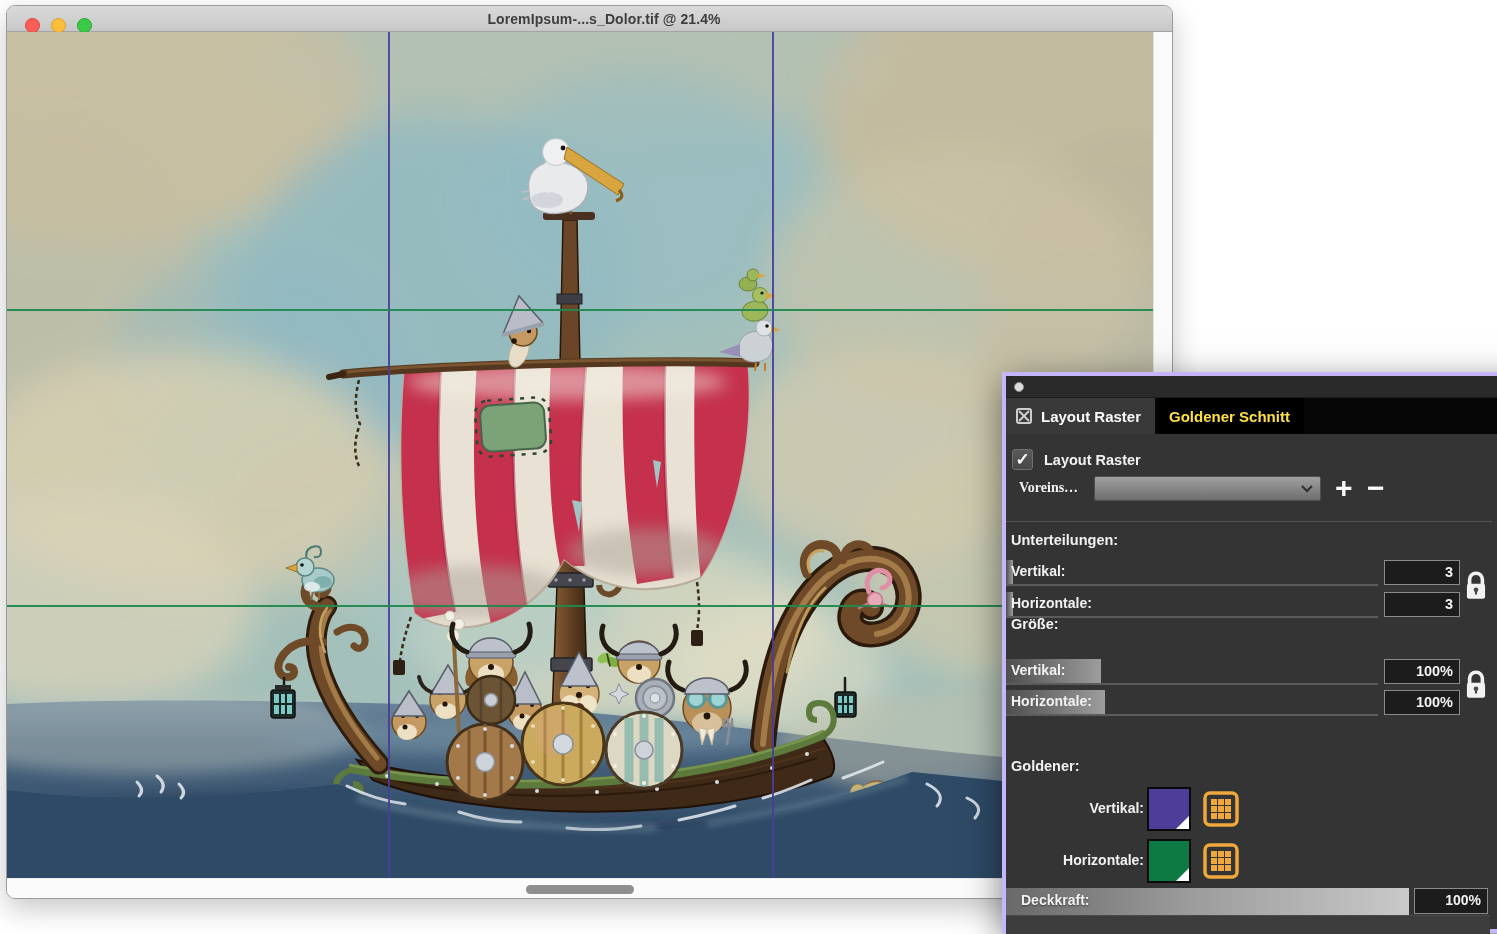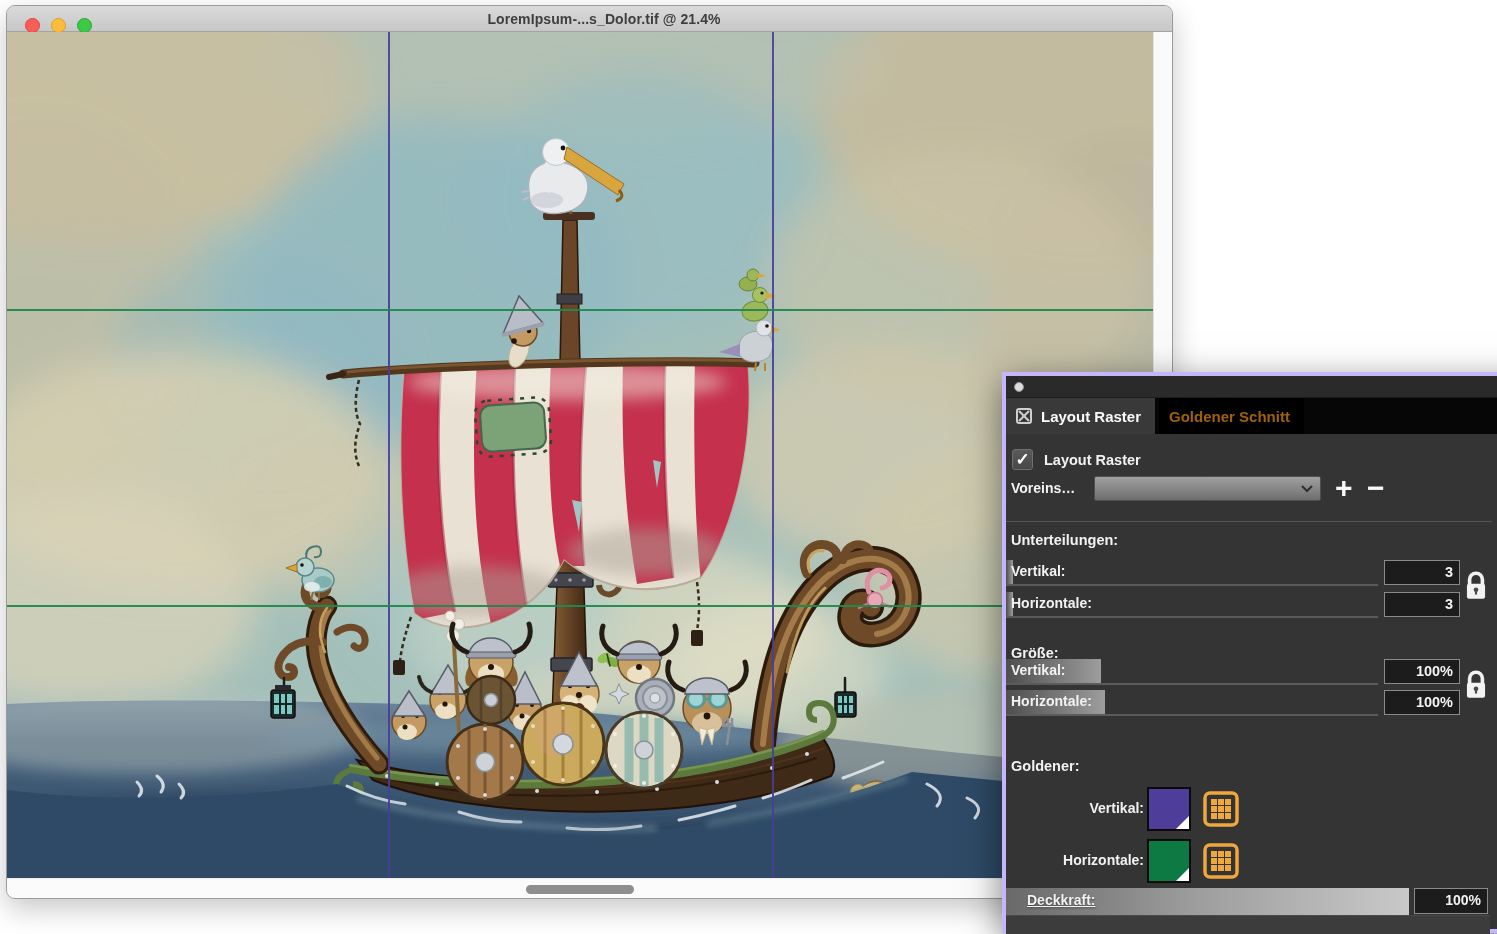--- a/index.html
+++ b/index.html
@@ -36,35 +36,35 @@
   #panel-header { left:0; top:0; width:100%; height:22px; background:#2a2a2a;
     border-bottom:1px solid #1c1c1c; }
   #panel-close { left:8px; top:6px; width:10px; height:10px; border-radius:50%;
     background:#dcdcdc; border:1px solid #8f8f8f; }
   #panel-menu { right:8px; top:5px; width:26px; height:13px; position:absolute; }
   #panel-menu div { height:3px; background:#f5f5f5; margin-bottom:2px; border-radius:1px; }
 
   #tabstrip { left:0; top:22px; width:100%; height:36px; background:#060606; display:flex; }
   .tab { height:100%; display:flex; align-items:center; padding:0 14px 0 10px; font-size:15px; }
   .tab.active { background:#393939; color:#fafafa; }
-  .tab.inactive { background:#000000; color:#a16207; margin-left:4px;justify-content:center; }
+  .tab.inactive { background:#000000; color:#fde047; margin-left:4px;justify-content:center; }
   .tab-x { width:16px; height:16px; border:2px solid #cfcfcf; border-radius:3px;
     margin-right:9px; position:relative; flex:0 0 auto; }
   .tab-x:before,.tab-x:after { content:""; position:absolute; left:-1px; top:5px;
     width:14px; height:2px; background:#cfcfcf; }
   .tab-x:before { transform:rotate(45deg); } .tab-x:after { transform:rotate(-45deg); }
 
   #chk-row { left:6px; top:73px; display:flex; align-items:center; }
   #chk-box { width:21px; height:21px; background:linear-gradient(#5a5a5a,#474747);
     border:1px solid #6f6f6f; border-radius:3px; color:#ffffff; font-size:17px;
     line-height:20px; text-align:center; }
   #chk-label { margin-left:11px; font-size:14.5px; }
 
   #preset-row { left:5px; top:100px; width:476px; height:26px; }
-  #preset-label { left:0; top:4px; }
+  #preset-label { left:8px; top:4px;font-family:Liberation Serif, serif; }
   #preset-select { left:83px; top:0; width:227px; height:25px; border-radius:2px;
     background:linear-gradient(#a0a0a0,#6e6e6e); border:1px solid #4e4e4e;
     display:flex; align-items:center; justify-content:flex-end; padding-right:7px; }
   .pm-btn { top:-6px; font-size:30px; font-weight:bold; color:#fafafa; line-height:36px; }
   #preset-add { left:324px; } #preset-del { left:356px; }
 
   #divider { left:0; top:145px; width:486px; height:1px; background:#555555; }
 
   .section-label { left:5px; font-size:14.5px;text-align:center; }
   .srow { left:0; width:486px; height:28px; }
@@ -82,21 +82,21 @@
   .swatch { position:absolute; left:141px; top:0; width:44px; height:44px;
     border:2px solid #0a0a0a; }
   .swatch:after { content:""; position:absolute; right:0; bottom:0; width:0; height:0;
     border-style:solid; border-width:0 0 13px 13px;
     border-color:transparent transparent #ffffff transparent; }
   .gridicon { position:absolute; left:197px; top:4px; }
 
   #opacity-row { left:0; top:512px; width:486px; height:27px; }
   #opacity-bar { position:absolute; left:0; top:0; width:403px; height:27px;
     background:linear-gradient(90deg,#696969 0%,#9b9b9b 45%,#c9c9c9 100%); }
-  #opacity-label { position:absolute; left:21px; top:4px; text-shadow:0 1px 2px rgba(0,0,0,.5);text-decoration:underline; }
+  #opacity-label { position:absolute; left:15px; top:4px; text-shadow:0 1px 2px rgba(0,0,0,.5); }
   #opacity-vbox { position:absolute; left:408px; top:0; width:74px; height:26px;
     background:#1c1c1c; border:1px solid #8a8a8a; text-align:right; padding:3px 6px 0 0; }
   #panel-bottom { left:0; top:539px; width:484px; height:20px; background:#3c3c3c;
     border-top:1px solid #4a4a4a; }
 </style>
 </head>
 <body>
 
 <div id="window" class="abs">
 
@@ -554,21 +554,21 @@
     <div class="track"></div>
     <div class="vbox">3</div>
   </div>
   <svg class="lock" style="top:194px" viewBox="0 0 22 30">
     <path d="M5,14 V9 a6,6 0 0 1 12,0 v5" fill="none" stroke="#f2f2f2" stroke-width="3.4"></path>
     <rect x="2.5" y="13" width="17" height="14" rx="2" fill="#f2f2f2"></rect>
     <circle cx="11" cy="18.5" r="2.2" fill="#4a4a4a"></circle>
       <rect x="10" y="18.5" width="2" height="4.5" fill="#4a4a4a"></rect>
   </svg>
 
-  <div class="abs section-label" style="top:269px">Größe:</div>
+  <div class="abs section-label" style="top:240px">Größe:</div>
 
   <div class="abs srow" style="top:282px">
     <div class="fill" style="width:95px"></div>
     <span class="lbl">Vertikal:</span>
     <div class="track"></div>
     <div class="vbox">100%</div>
   </div>
   <div class="abs srow" style="top:313px">
     <div class="fill" style="width:99px"></div>
     <span class="lbl">Horizontale:</span>

